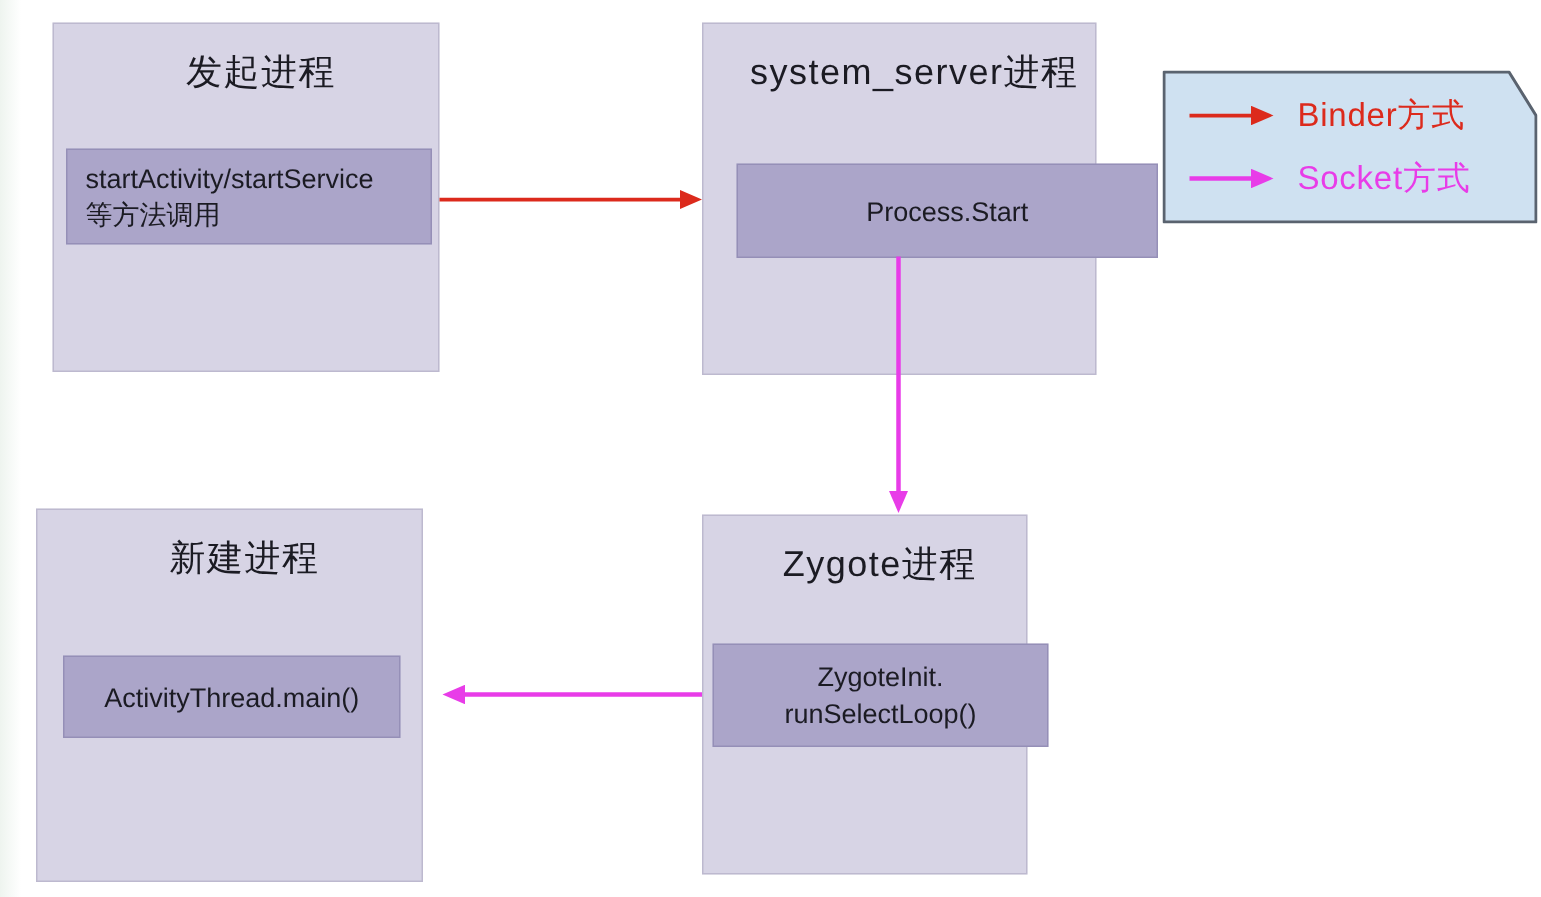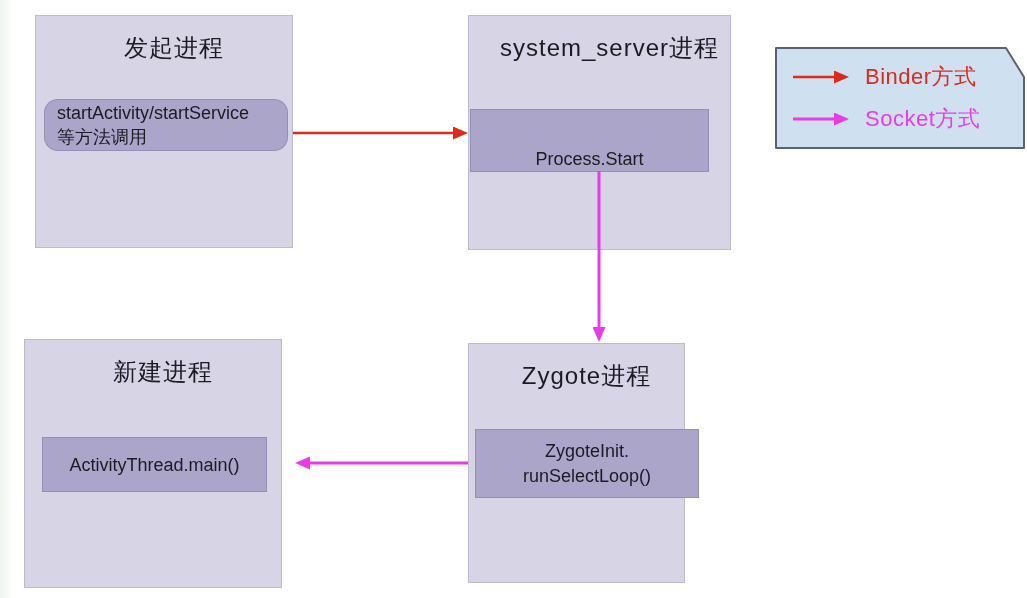--- a/index.html
+++ b/index.html
@@ -30,22 +30,22 @@
     padding-left:20px;
   }
   .inner {
     position:absolute; box-sizing:border-box;
     background:var(--inner-box,#aba5c9);
     border:1px solid rgba(110,102,148,.35);
     font-size:18px; color:var(--text-dark,#1b1b23);
     display:flex; flex-direction:column; justify-content:center;
     line-height:24px;
   }
-  #inner-initiator     { left:8px;  top:83px; width:244px; height:52px; align-items:flex-start; padding-left:12px;border-radius:14px; }
-  #inner-system-server { left:1px; top:93px; width:239px; height:63px; align-items:center;justify-content:flex-end; }
+  #inner-initiator     { left:8px;  top:83px; width:244px; height:64px; align-items:flex-start; padding-left:12px; }
+  #inner-system-server { left:22px; top:93px; width:281px; height:63px; align-items:center; }
   #inner-new-process   { left:17px; top:97px; width:225px; height:55px; align-items:center; }
   #inner-zygote        { left:6px; top:85px; width:224px; height:69px; align-items:center; line-height:25px; }
 
   #edges-overlay { position:absolute; left:0; top:0; width:1027px; height:598px; pointer-events:none; }
   .edge-binder { stroke:var(--binder-red,#dc2a1c); stroke-width:2.5; }
   .edge-socket { stroke:var(--socket-magenta,#e83ce8); stroke-width:3; }
   .head-binder { fill:var(--binder-red,#dc2a1c); }
   .head-socket { fill:var(--socket-magenta,#e83ce8); }
 
   #legend { position:absolute; left:775px; top:47px; width:250px; height:102px; }

